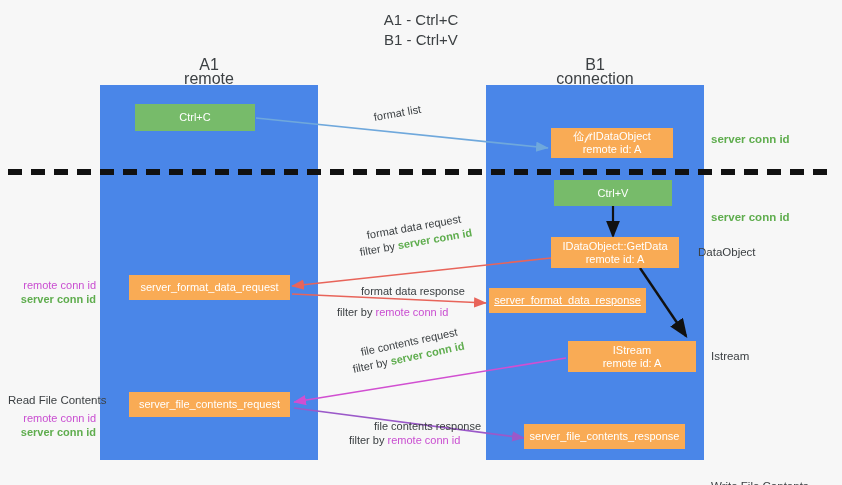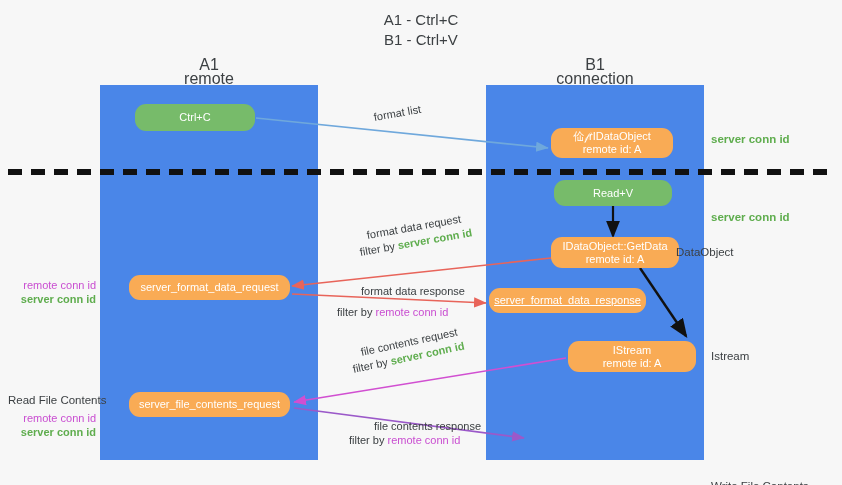--- a/index.html
+++ b/index.html
@@ -57,21 +57,20 @@
     box-sizing: border-box;
     display: flex;
     flex-direction: column;
     align-items: center;
     justify-content: center;
     text-align: center;
     color: #ffffff;
     font-size: 11px;
     line-height: 13px;
     padding: 2px 4px;
-    border-radius: 11px;
   }
   .node.green { background: #6aa84f; background: #77bb6a; }
   .node.orange { background: #f9ab55; }
   .node .l2 { display: block; }
 
   
   .side-label {
     font-size: 11.5px;
     line-height: 14px;
     color: #3c4043;
@@ -165,21 +164,21 @@
   <div class="abs node green" style="left:135px; top:104px; width:120px; height:27px;">
     <span>Ctrl+C</span>
   </div>
 
   <div class="abs node orange" style="left:551px; top:128px; width:122px; height:30px;">
     <span>佡𝒻rIDataObject</span>
     <span class="l2">remote id: A</span>
   </div>
 
   <div class="abs node green" style="left:554px; top:180px; width:118px; height:26px;">
-    <span>Read+V</span>
+    <span>Ctrl+V</span>
   </div>
 
   <div class="abs node orange" style="left:551px; top:237px; width:128px; height:31px;">
     <span>IDataObject::GetData</span>
     <span class="l2">remote id: A</span>
   </div>
 
   <div class="abs node orange" style="left:568px; top:341px; width:128px; height:31px;">
     <span>IStream</span>
     <span class="l2">remote id: A</span>
@@ -190,26 +189,29 @@
   </div>
 
   <div class="abs node orange" style="left:489px; top:288px; width:157px; height:25px;text-decoration:underline;">
     <span>server_format_data_response</span>
   </div>
 
   <div class="abs node orange" style="left:129px; top:392px; width:161px; height:25px;">
     <span>server_file_contents_request</span>
   </div>
 
+  <div class="abs node orange" style="left:524px; top:424px; width:161px; height:25px;">
+    <span>server_file_contents_response</span>
+  </div>
 
   <div class="abs side-label green-text" style="left:711px; top:132px;">server conn id</div>
 
   <div class="abs side-label green-text" style="left:711px; top:210px;">server conn id</div>
 
-  <div class="abs side-label" style="left:676px; top:245px;">DataObject</div>
+  <div class="abs side-label" style="left:698px; top:245px;">DataObject</div>
 
   <div class="abs side-label" style="left:711px; top:349px;">Istream</div>
 
   <div class="abs side-label" style="left:711px; top:431px;margin-top:48px;">Write File Contents</div>
 
   <div class="abs conn-group" style="left:0px; top:278px; width:96px;">
     <div class="magenta-text">remote conn id</div>
     <div class="green-text">server conn id</div>
   </div>
 

